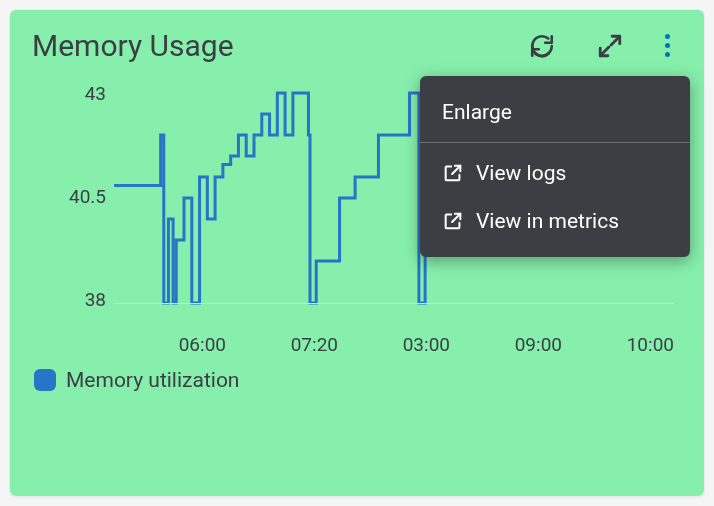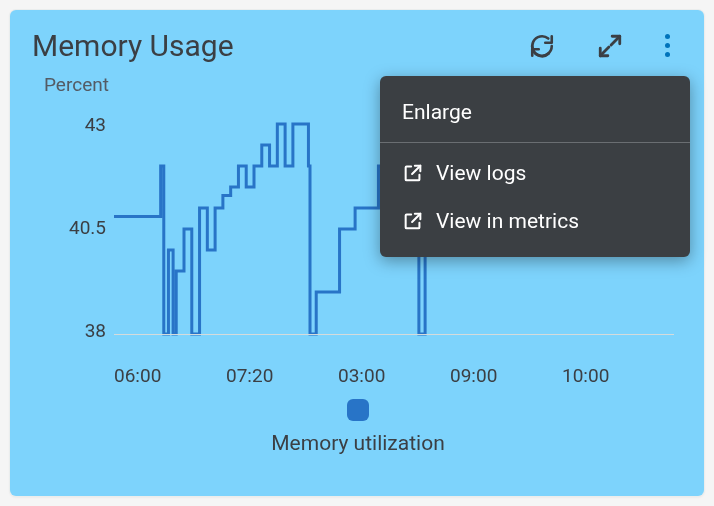--- a/index.html
+++ b/index.html
@@ -4,21 +4,21 @@
 <style>
   * { box-sizing: border-box; margin: 0; padding: 0; }
   body {
     font-family: -apple-system, BlinkMacSystemFont, "Segoe UI", Roboto, sans-serif;
     background: #f5f5f5;
     padding: 10px;
   }
   .card {
     width: 694px;
     height: 486px;
-    background: #7dd3fc;
+    background: #86efac;
     border-radius: 6px;
     box-shadow: 0 0 0 1px #eaeded, 0 1px 3px rgba(0,0,0,0.08);
     position: relative;
     padding: 18px 22px 14px 22px;
   }
   .header {
     display: flex;
     align-items: center;
     justify-content: space-between;
     margin-bottom: 10px;
@@ -91,43 +91,42 @@
   .x-axis {
     display: flex;
     margin-left: 82px;
     margin-right: 8px;
     margin-top: 10px;
     font-size: 19px;
     color: #3b3f44;
   }
   .x-tick {
     flex: 1;
-    text-align: left;
+    text-align: right;
   }
   .legend {
     display: flex;
     align-items: center;
     gap: 10px;
     margin-top: 12px;
     margin-left: 2px;
     font-size: 21px;
     color: #3b3f44;
-    flex-direction: column;
   }
   .legend-swatch {
     width: 22px; height: 22px;
     border-radius: 6px;
     background: #1f77b4;
   }
   
   .menu {
     position: absolute;
     top: 66px;
     right: 14px;
-    width: 310px;
+    width: 270px;
     background: #3b3f43;
     color: #fff;
     border-radius: 6px;
     box-shadow: 0 4px 16px rgba(0,0,0,0.35);
     padding: 12px 0;
     font-size: 21px;
   }
   .menu-item {
     padding: 12px 22px;
     display: flex;
@@ -171,21 +170,20 @@
       <button class="icon-btn" aria-label="more">
         <span class="kebab-dots">
           <span></span>
             <span></span>
             <span></span>
         </span>
       </button>
     </div>
   </div>
 
-  <div class="ylabel">Percent</div>
 
   <div class="plot-area">
     <div class="y-ticks">
       <div class="y-tick" style="top:8%">43</div>
       <div class="y-tick" style="top:50%">40.5</div>
       <div class="y-tick" style="top:92%">38</div>
     </div>
     <div class="chart-canvas">
       <div class="grid-line" style="top:92%"></div>
       <svg id="chart-svg" width="100%" height="100%" viewBox="0 0 560 250" preserveAspectRatio="none">

